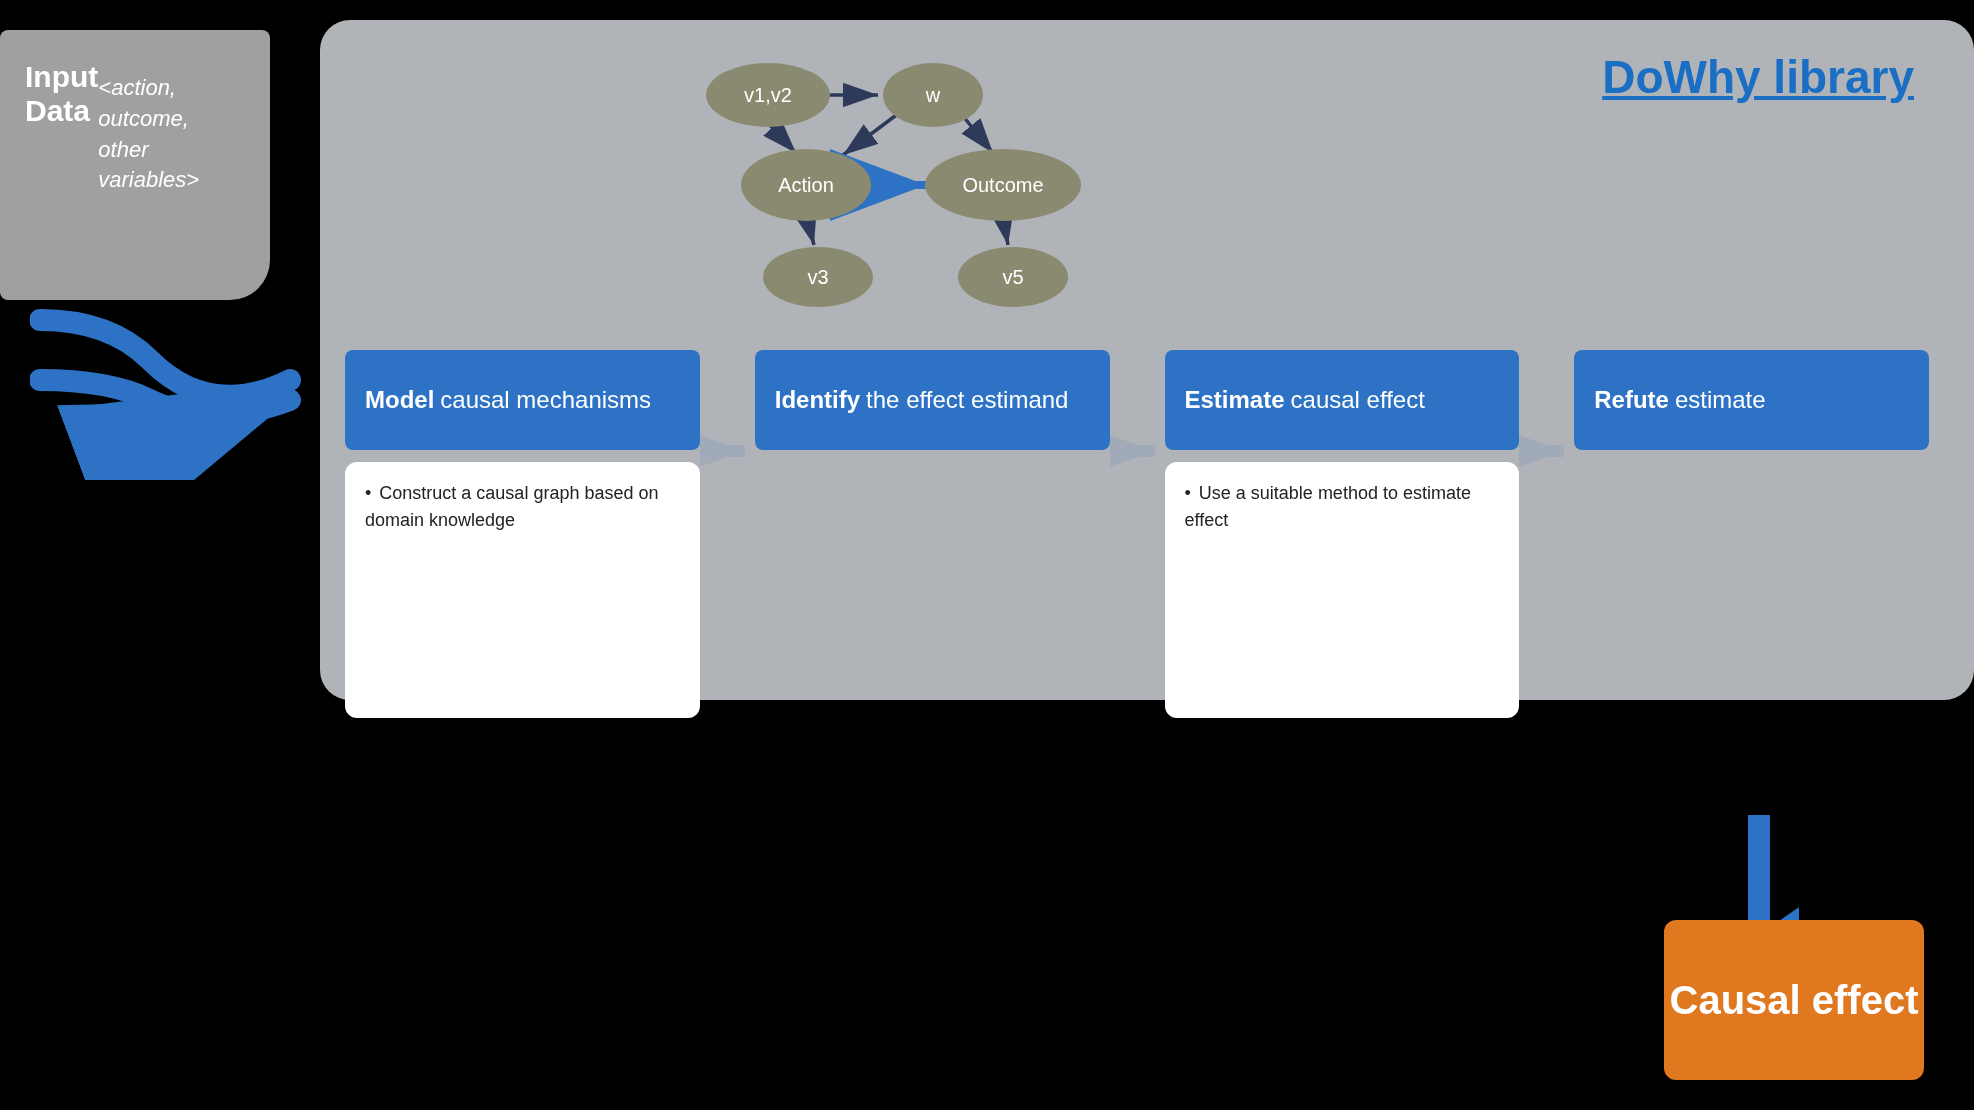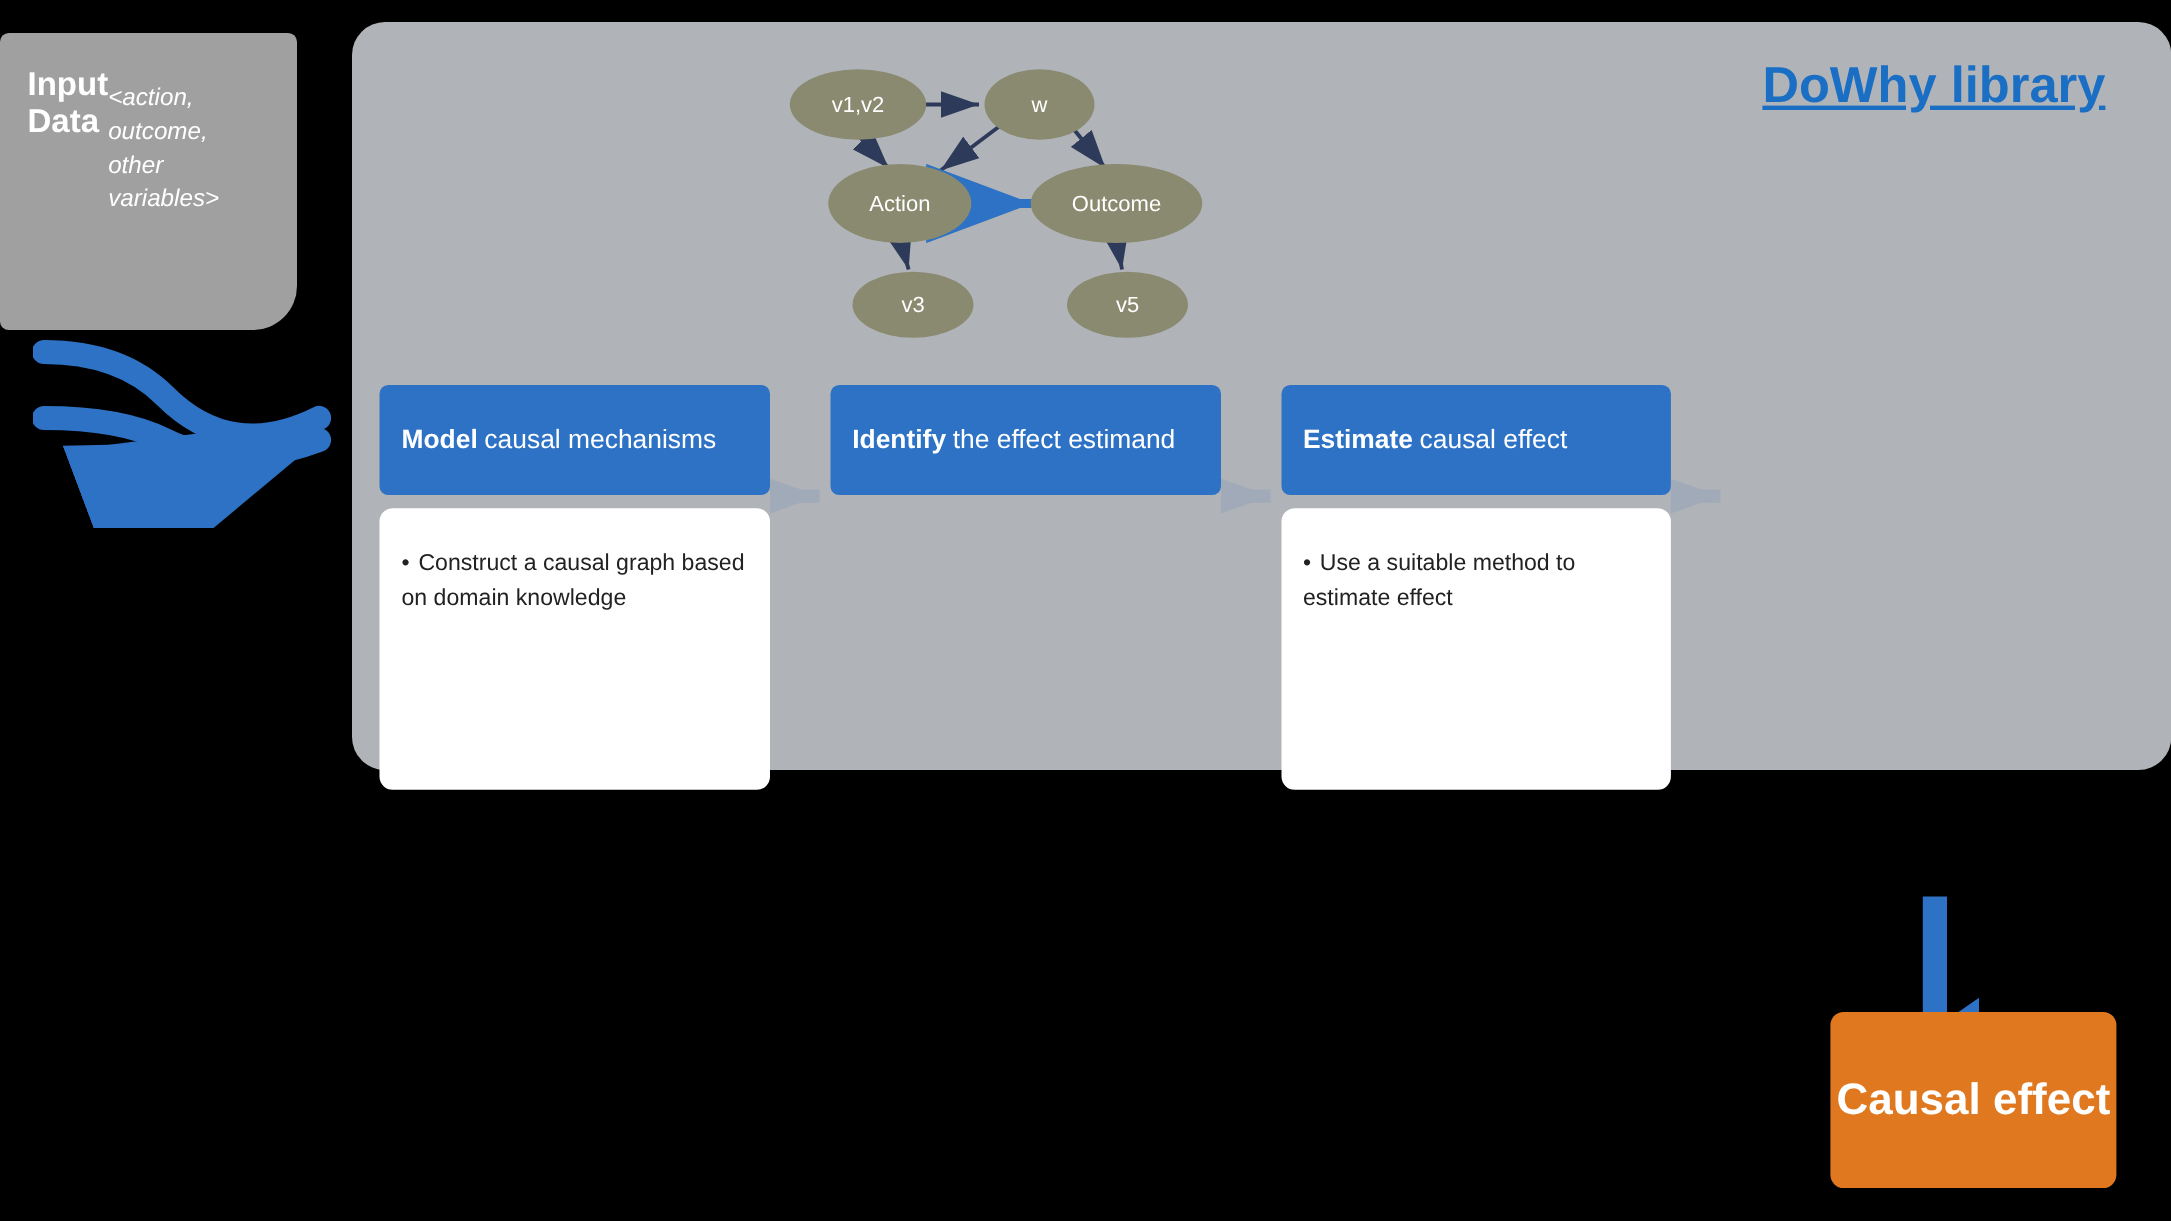--- a/index.html
+++ b/index.html
@@ -65,21 +65,21 @@
       font-size: 46px;
       font-weight: bold;
       text-decoration: underline;
       text-align: center;
     }
 
     
     .graph-area {
       position: absolute;
       top: 25px;
-      left: 340px;
+      left: 328px;
       width: 460px;
       height: 270px;
     }
 
     .step-col {
       display: flex;
       flex-direction: column;
       gap: 12px;
       flex: 1;
     }
@@ -97,22 +97,22 @@
     }
 
     .step-header .bold {
       font-weight: bold;
       margin-right: 6px;
     }
 
     .step-body {
       background: white;
       border-radius: 12px;
-      padding: 34px 20px;
-      font-size: 21px;
+      padding: 18px 20px;
+      font-size: 18px;
       line-height: 1.5;
       color: #222;
       flex: 1;
     }
 
     .step-body ul {
       list-style: none;
       padding: 0;
     }
 
@@ -296,20 +296,24 @@
       <defs>
         <marker id="a3" markerWidth="10" markerHeight="7" refX="10" refY="3.5" orient="auto">
           <polygon points="0 0, 10 3.5, 0 7" fill="#a0aab8"></polygon>
         </marker>
       </defs>
       <line x1="5" y1="25" x2="45" y2="25" stroke="#a0aab8" stroke-width="12" marker-end="url(#a3)"></line>
     </svg>
   </div>
 
   <div class="step-col">
+    <div class="step-header">
+      <span class="bold">Refute</span>
+        <span> estimate</span>
+    </div>
   </div>
 </div>
 
 <svg style="position:absolute; bottom:160px; right:175px; z-index:10;" width="80" height="140">
   <defs>
     <marker id="downarrow" markerWidth="14" markerHeight="10" refX="7" refY="10" orient="auto">
       <polygon points="0 0, 14 0, 7 10" fill="#2d72c4"></polygon>
     </marker>
   </defs>
   <line x1="40" y1="5" x2="40" y2="125" stroke="#2d72c4" stroke-width="22" marker-end="url(#downarrow)"></line>

